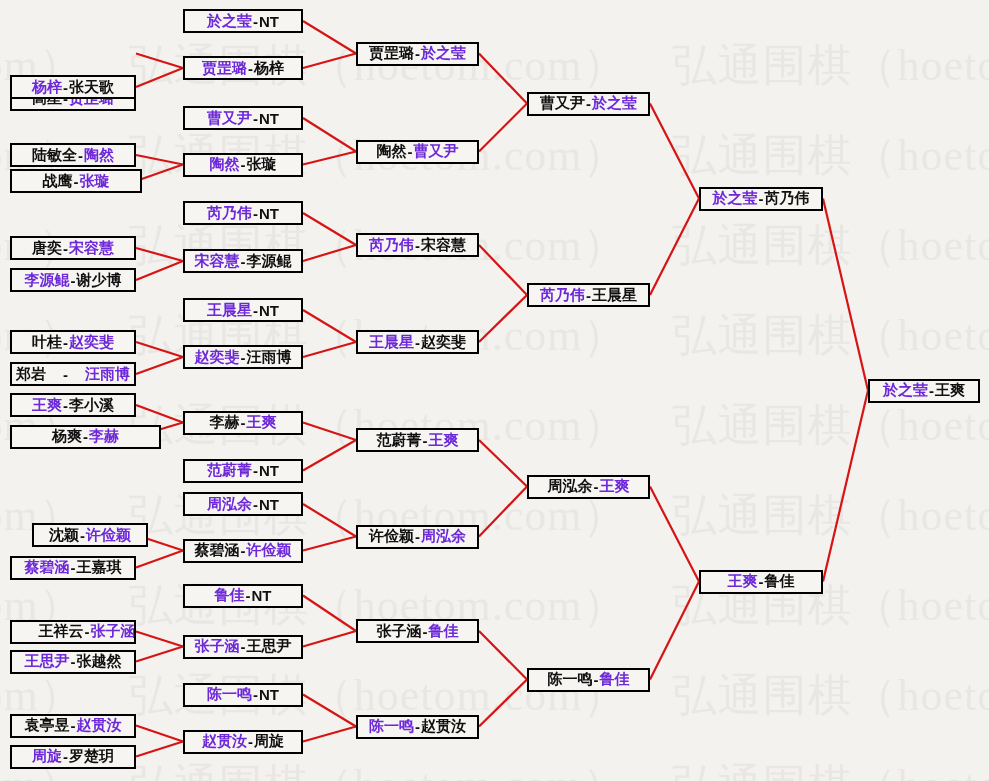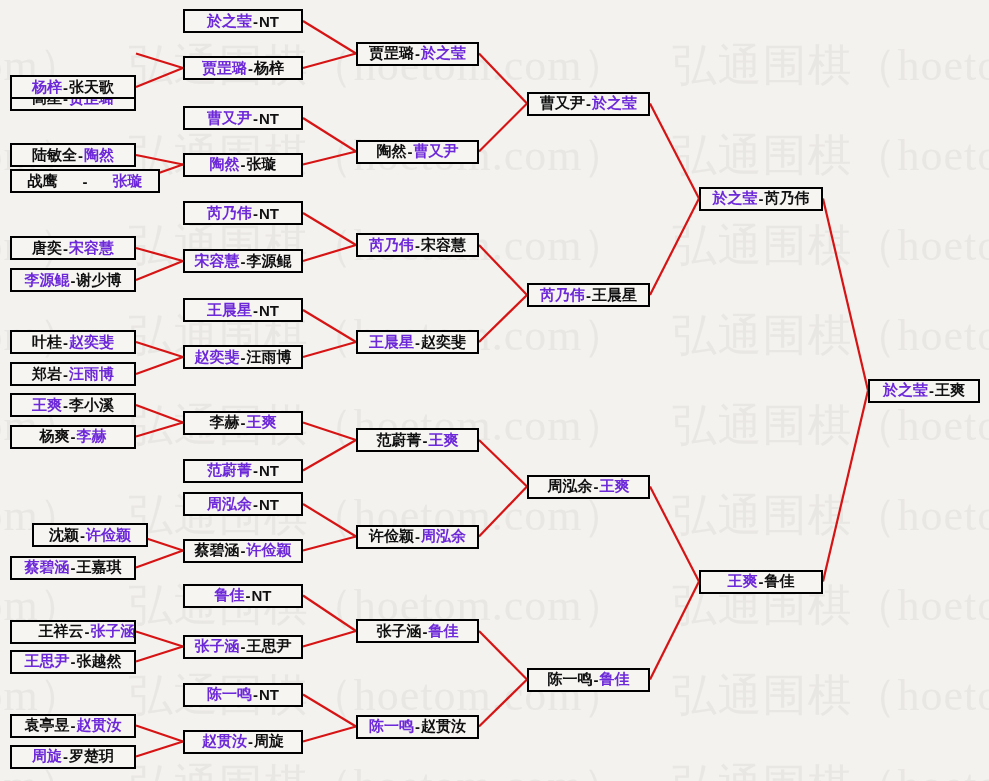--- a/index.html
+++ b/index.html
@@ -114,51 +114,51 @@
       <div class="match" style="left: 10px; top: 75px; width: 126px;">
         <span class="p win">杨梓</span>
         <span class="dash">-</span>
         <span class="p">张天歌</span>
       </div>
       <div class="match" style="left: 10px; top: 143px; width: 126px;">
         <span class="p">陆敏全</span>
         <span class="dash">-</span>
         <span class="p win">陶然</span>
       </div>
-      <div class="match" style="left: 10px; top: 169px; width: 150px; gap: 24px;">
+      <div class="match" style="left: 10px; top: 169px; width: 132px;">
         <span class="p">战鹰</span>
         <span class="dash">-</span>
         <span class="p win">张璇</span>
       </div>
       <div class="match" style="left: 10px; top: 236px; width: 126px;">
         <span class="p">唐奕</span>
         <span class="dash">-</span>
         <span class="p win">宋容慧</span>
       </div>
       <div class="match" style="left: 10px; top: 268px; width: 126px;">
         <span class="p win">李源鲲</span>
         <span class="dash">-</span>
         <span class="p">谢少博</span>
       </div>
       <div class="match" style="left: 10px; top: 330px; width: 126px;">
         <span class="p">叶桂</span>
         <span class="dash">-</span>
         <span class="p win">赵奕斐</span>
       </div>
-      <div class="match" style="left: 10px; top: 362px; width: 126px;">
+      <div class="match" style="left: 10px; top: 362px; width: 126px; gap: 16px;">
         <span class="p">郑岩</span>
         <span class="dash">-</span>
         <span class="p win">汪雨博</span>
       </div>
       <div class="match" style="left: 10px; top: 393px; width: 126px;">
         <span class="p win">王爽</span>
         <span class="dash">-</span>
         <span class="p">李小溪</span>
       </div>
-      <div class="match" style="left: 10px; top: 424.5px; width: 126px;">
+      <div class="match" style="left: 10px; top: 424.5px; width: 151px;">
         <span class="p">杨爽</span>
         <span class="dash">-</span>
         <span class="p win">李赫</span>
       </div>
       <div class="match" style="left: 8px; top: 523px; width: 116px; margin-left: 24px;">
         <span class="p">沈颖</span>
         <span class="dash">-</span>
         <span class="p win">许俭颖</span>
       </div>
       <div class="match" style="left: 10px; top: 555.5px; width: 126px;">

